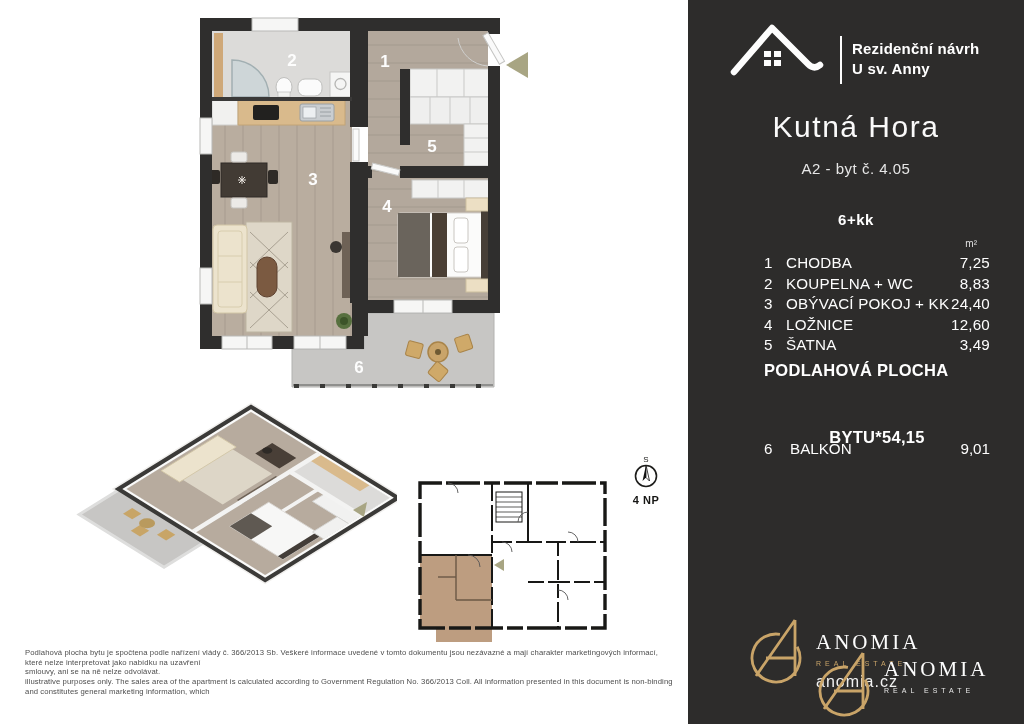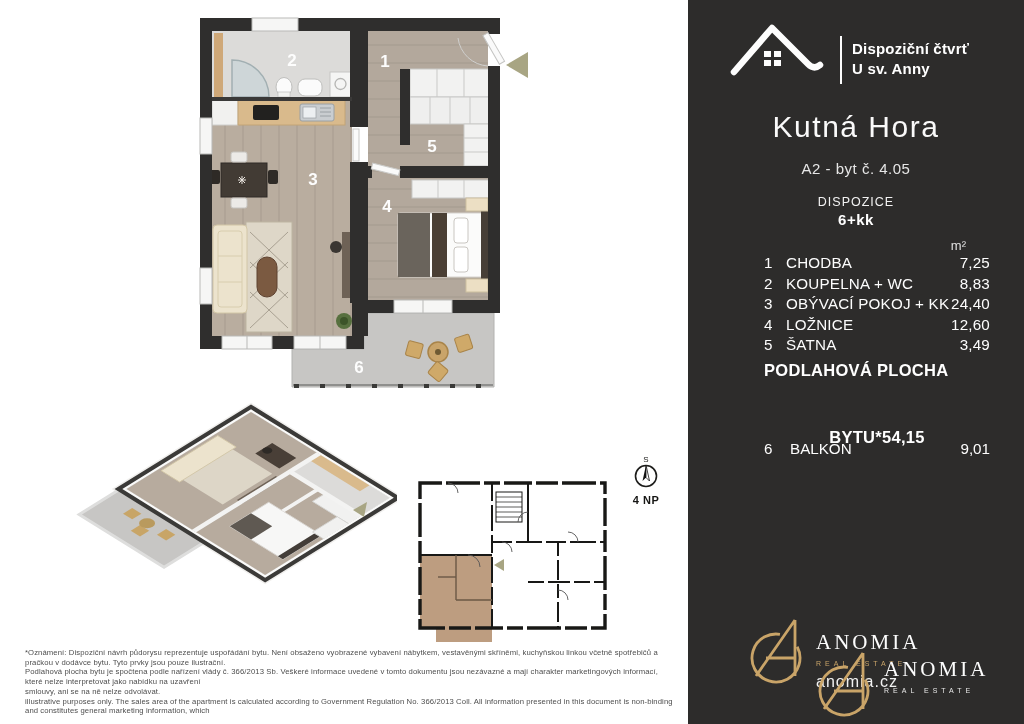--- a/index.html
+++ b/index.html
@@ -12,21 +12,21 @@
          color:#ffffff;overflow:hidden;}
   .brand-house{position:absolute;left:40px;top:20px;width:96px;height:64px;}
   .brand-divider{position:absolute;left:152px;top:36px;width:2px;height:48px;background:#fdfdfd;}
   .brand-text{position:absolute;left:164px;top:39px;font-size:15px;font-weight:bold;line-height:20px;letter-spacing:.2px;}
   .city{position:absolute;left:0;top:110px;width:100%;text-align:center;font-size:30px;font-weight:300;
         letter-spacing:1.5px;color:#fafafa;}
   .unit{position:absolute;left:0;top:160px;width:100%;text-align:center;font-size:15px;font-weight:300;
         letter-spacing:.5px;color:#e6e6e6;}
   .disp-label{position:absolute;left:0;top:195px;width:100%;text-align:center;font-size:12.5px;letter-spacing:1px;color:#f2f2f2;}
   .disp-value{position:absolute;left:0;top:211px;width:100%;text-align:center;font-size:15px;font-weight:bold;letter-spacing:.5px;}
-  .m2{position:absolute;right:58px;top:238px;font-size:13px;color:#e0e0e0;}
+  .m2{position:absolute;right:47px;top:238px;font-size:10px;color:#e0e0e0;}
   .rooms{position:absolute;left:76px;top:254px;width:226px;}
   .room-row{display:grid;grid-template-columns:22px 1fr auto;height:20.6px;font-size:15.2px;
             letter-spacing:.2px;color:#fdfdfd;align-items:baseline;}
   .room-area{text-align:right;}
   .total{position:absolute;left:76px;top:360px;width:226px;font-size:16.5px;font-weight:bold;letter-spacing:.3px;line-height:21px;}
   .total-line2{display:flex;justify-content:center;margin-top:46px;}
   .balcony-row{position:absolute;left:76px;top:440px;width:226px;display:grid;
                grid-template-columns:26px 1fr auto;font-size:15.2px;color:#fdfdfd;}
   .logo-group{position:absolute;}
   .logo-text .nm{font-family:"Liberation Serif",serif;font-size:21px;letter-spacing:3px;color:#fdfdfd;}
@@ -252,47 +252,45 @@
     <svg width="44" height="36" viewBox="0 0 44 36">
       <text x="22" y="7" font-size="8" text-anchor="middle" fill="#161614">S</text>
       <circle cx="22" cy="21" r="10.5" fill="none" stroke="#1d1d1b" stroke-width="1.6"></circle>
       <polygon points="22,10 18.5,26 22,22.5" fill="#111"></polygon>
       <polygon points="22,10 25.5,26 22,22.5" fill="#fff" stroke="#111" stroke-width=".8"></polygon>
     </svg>
     <div class="np">4 NP</div>
   </div>
 
   <div id="disclaimer">
-    <div>*Oznámení: Dispoziční návrh půdorysu reprezentuje uspořádání bytu. Není obsaženo vyobrazené vybavení nábytkem, vestavěnými skříněmi, kuchyňskou linkou včetně spotřebičů a pračkou v dodávce bytu. Tyto prvky jsou pouze ilustrační.</div>
     <div>Podlahová plocha bytu je spočtena podle nařízení vlády č. 366/2013 Sb. Veškeré informace uvedené v tomto dokumentu jsou nezávazné a mají charakter marketingových informací, které nelze interpretovat jako nabídku na uzavření</div>
     <div>smlouvy, ani se na ně nelze odvolávat.</div>
     <div>illustrative purposes only. The sales area of the apartment is calculated according to Government Regulation No. 366/2013 Coll. All information presented in this document is non-binding and constitutes general marketing information, which</div>
 
   </div>
 
   <aside id="panel">
 
     <svg class="brand-house" viewBox="0 0 96 64">
       <path d="M6,52 L44,8 L80,44 Q86,50 92,45" fill="none" stroke="#fdfdfd" stroke-width="6.5" stroke-linecap="round" stroke-linejoin="round"></path>
       <g fill="#fdfdfd">
         <rect x="36" y="31" width="7" height="6"></rect>
           <rect x="46" y="31" width="7" height="6"></rect>
         <rect x="36" y="40" width="7" height="6"></rect>
           <rect x="46" y="40" width="7" height="6"></rect>
       </g>
     </svg>
     <div class="brand-divider"></div>
     <div class="brand-text">
-      <div>Dispoziční čtvrť</div>
+      <div>Rezidenční návrh</div>
       <div>U sv. Anny</div>
     </div>
 
     <div class="city">Kutná Hora</div>
     <div class="unit">A2 - byt č. 4.05</div>
-    <div class="disp-label">DISPOZICE</div>
     <div class="disp-value">6+kk</div>
 
     <div class="m2">m²</div>
 
     <div class="rooms">
       <div class="room-row">
         <span>1</span>
         <span>CHODBA</span>
         <span class="room-area">7,25</span>
       </div>

